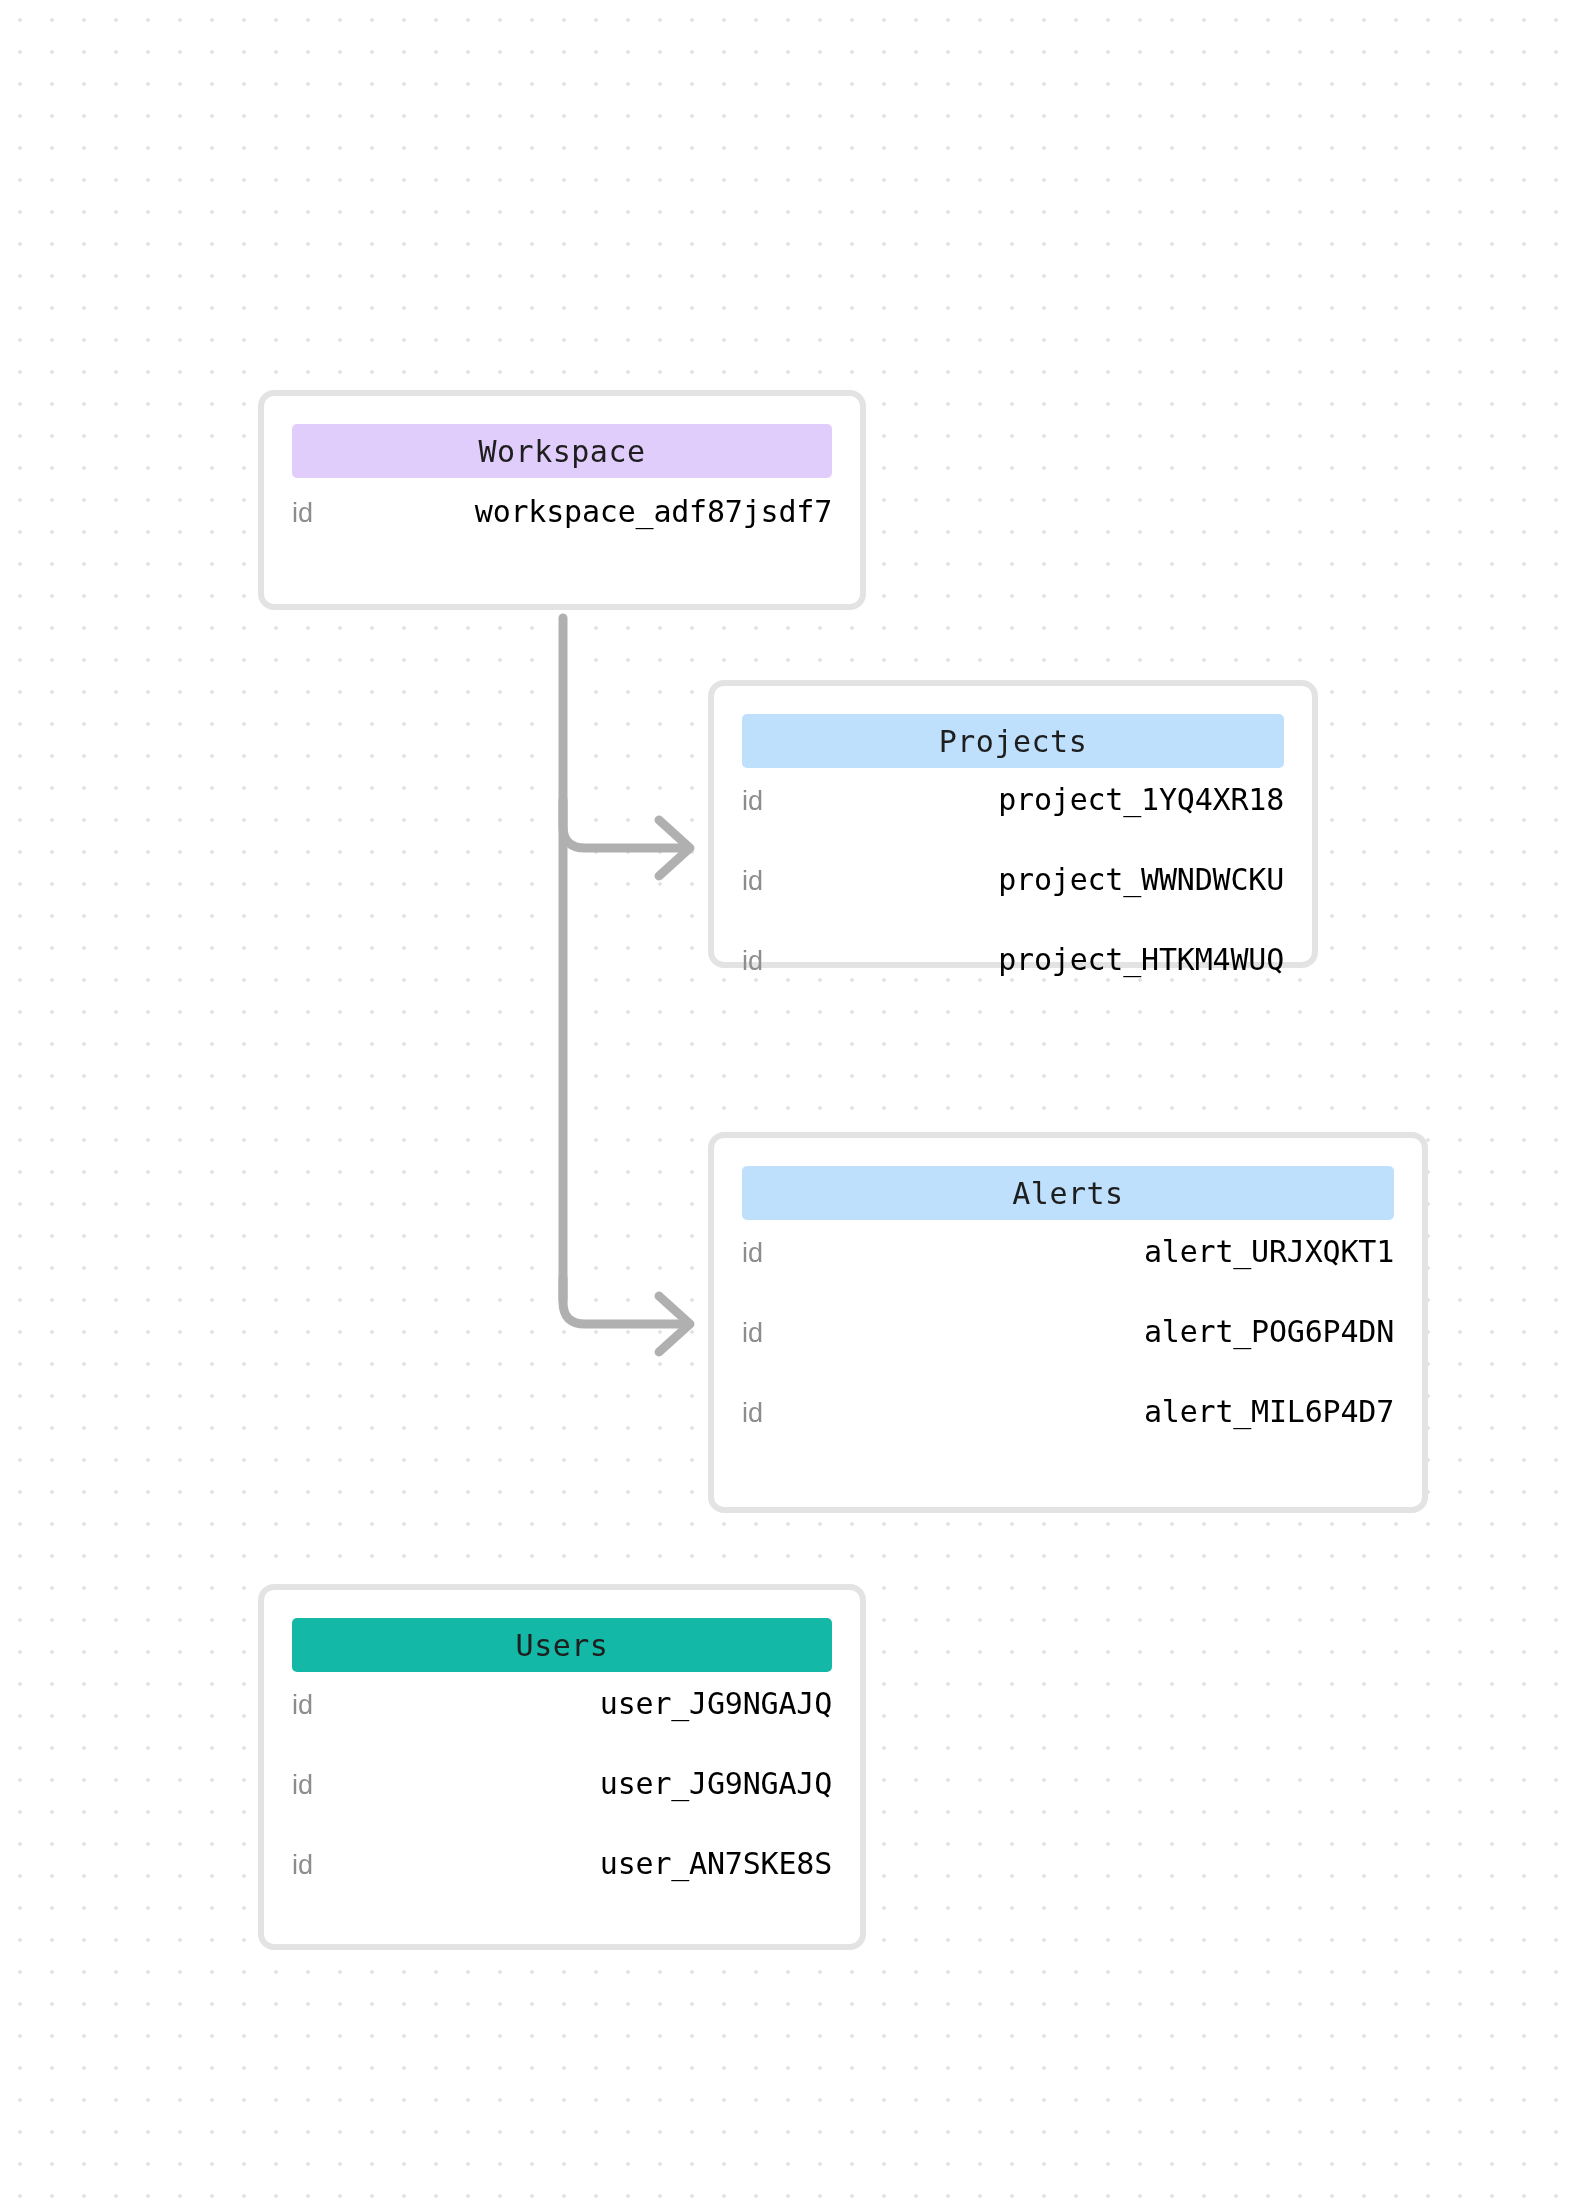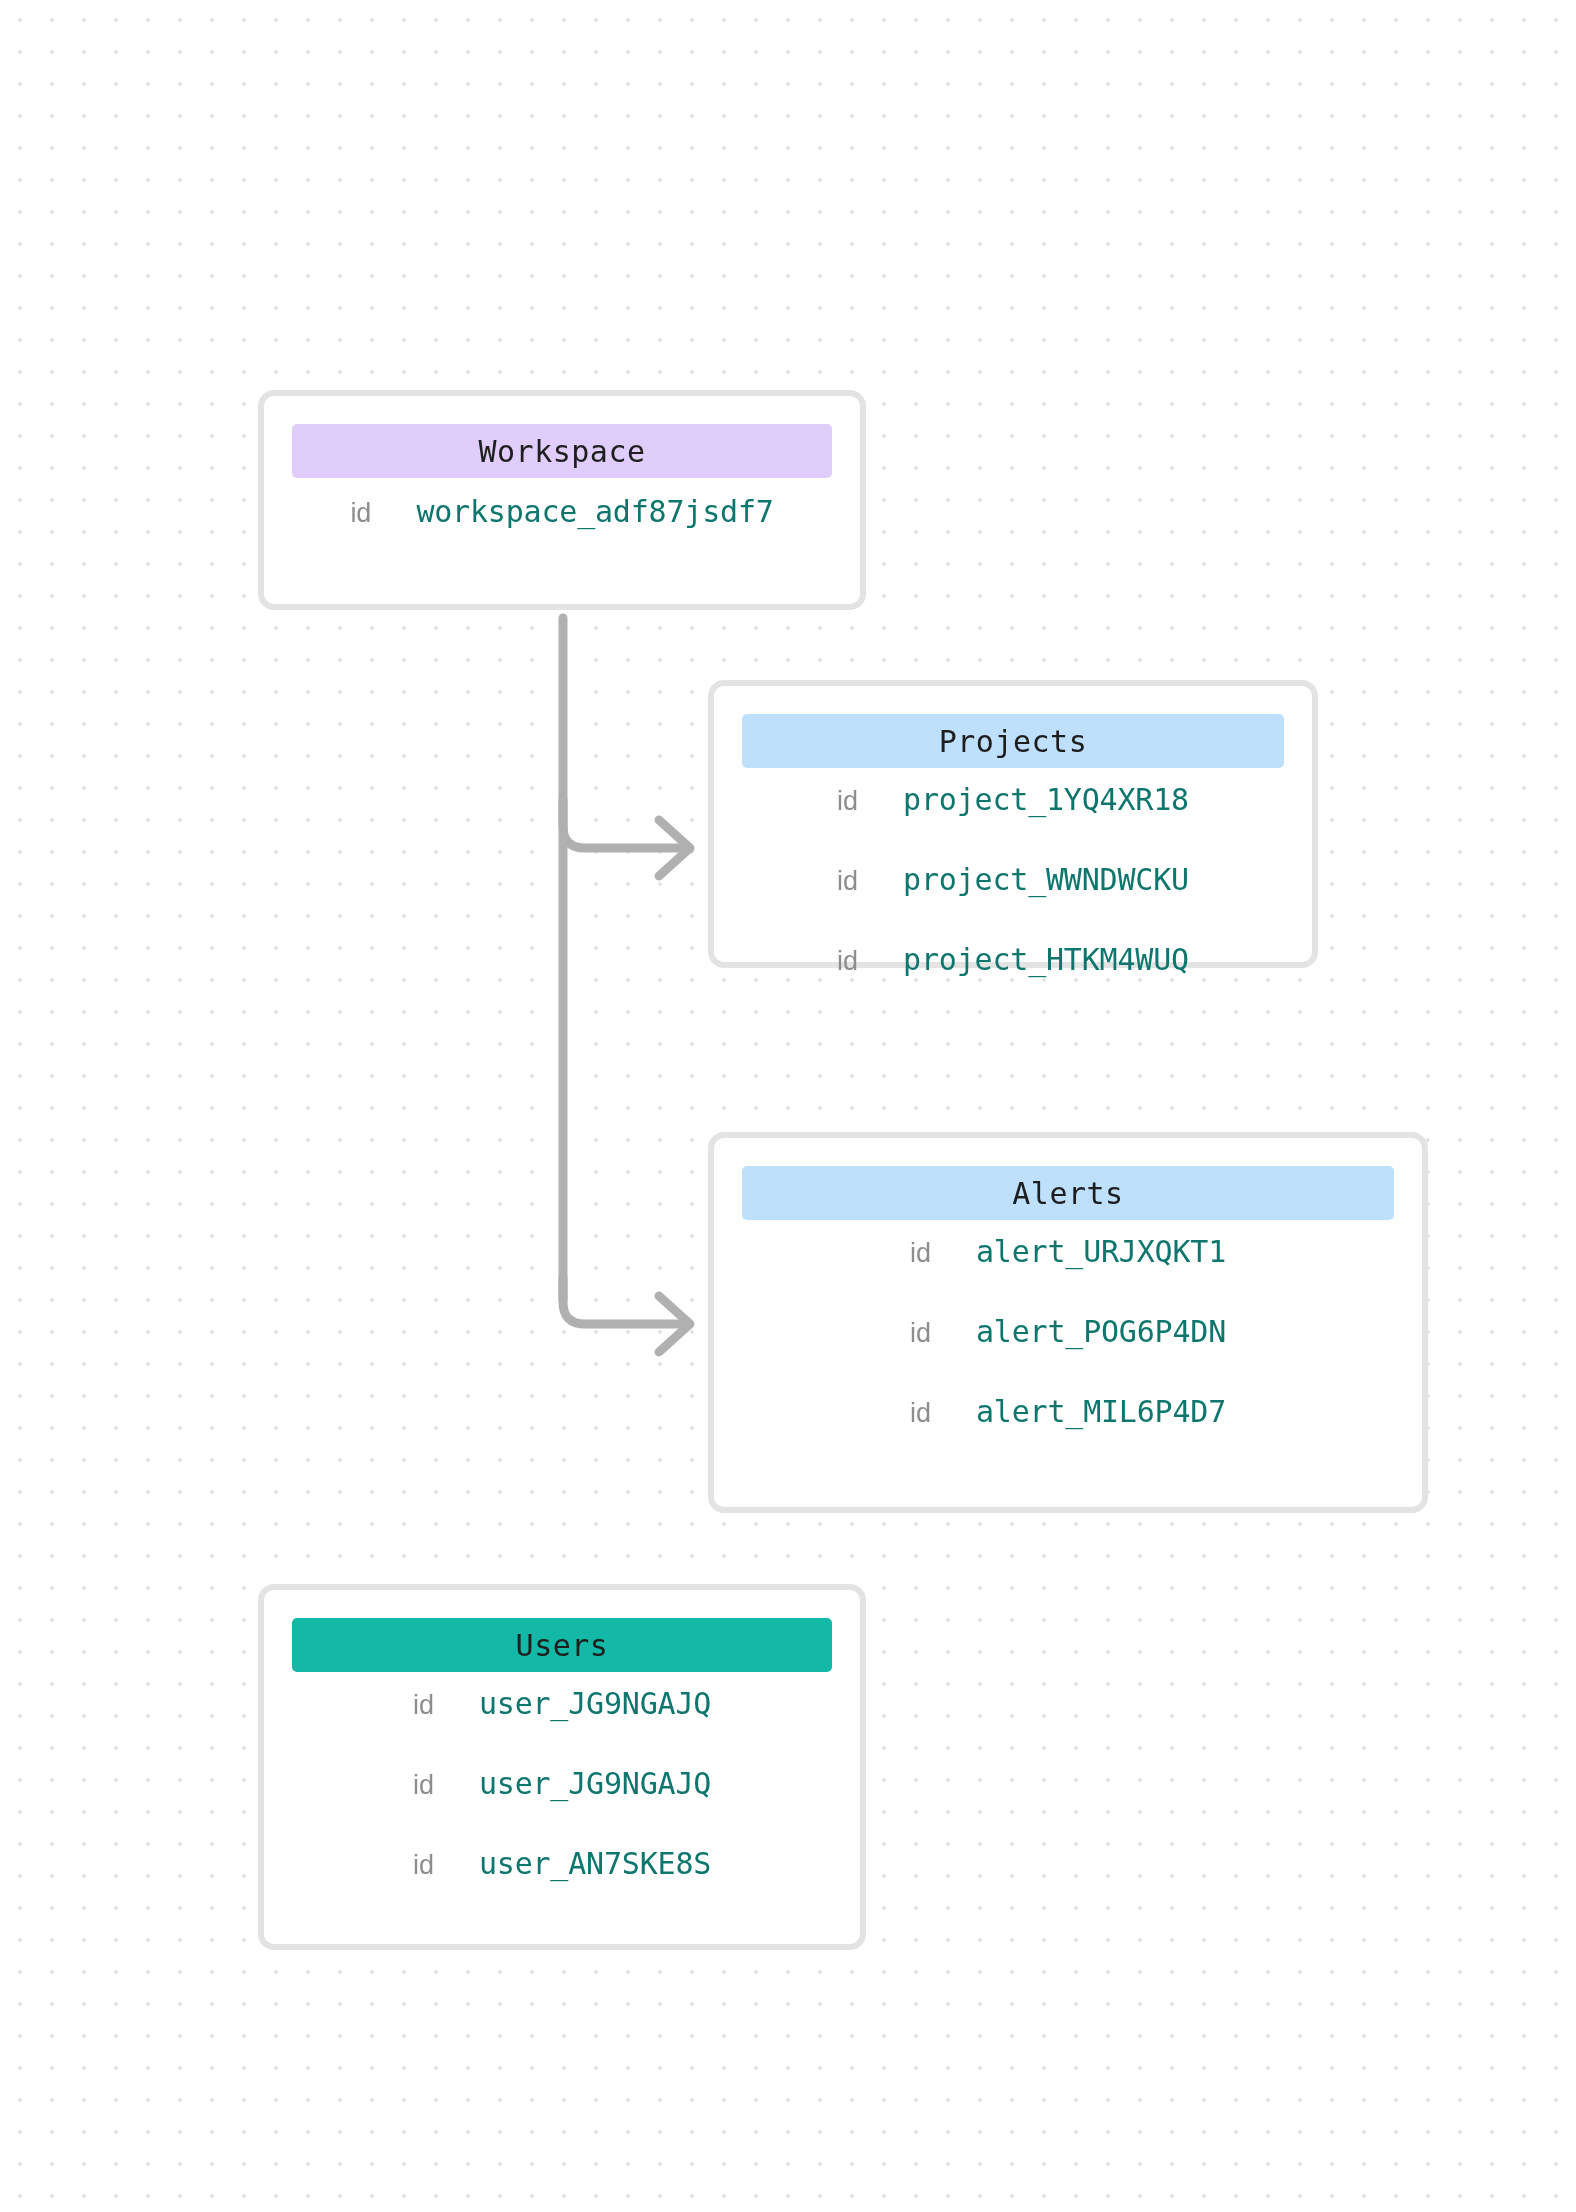--- a/index.html
+++ b/index.html
@@ -60,34 +60,34 @@
     letter-spacing: 0.5px;
     margin-bottom: 10px;
   }
   .card-header.purple { background: #e0cdfb; }
   .card-header.blue   { background: #bfe0fd; }
   .card-header.green  { background: #14b8a6; }
 
   .row {
     display: flex;
     align-items: baseline;
-    justify-content: center;
+    justify-content: space-between;
     height: 57px;
     gap: 45px;
   }
   .row-key {
     font-family: "Liberation Sans", sans-serif;
     font-size: 27px;
     color: #8d8d8d;
     white-space: nowrap;
   }
   .row-val {
     font-family: "DejaVu Sans Mono", monospace;
     font-size: 30px;
-    color: #0f766e;
+    color: #000000;
     white-space: nowrap;
     letter-spacing: -0.2px;
   }
 
   
   #card-workspace { left: 258px; top: 390px;  width: 608px; height: 220px; }
   #card-projects  { left: 708px; top: 680px;  width: 610px; height: 288px; }
   #card-alerts    { left: 708px; top: 1132px; width: 720px; height: 381px; }
   #card-users     { left: 258px; top: 1584px; width: 608px; height: 366px; }
 

